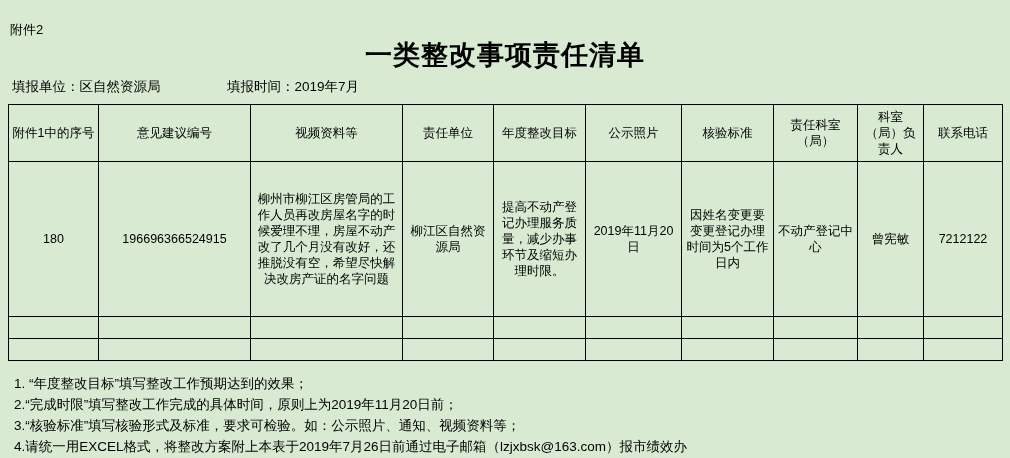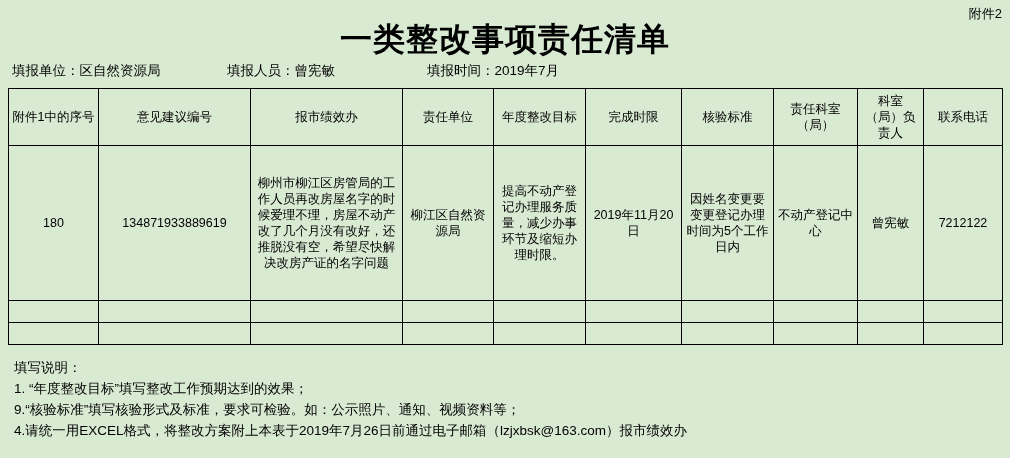--- a/index.html
+++ b/index.html
@@ -17,28 +17,27 @@
   .page {
     position: relative;
     width: 1010px;
     height: 458px;
     box-sizing: border-box;
     padding: 6px 8px 0 8px;
   }
   .attach-label {
     font-size: 13px;
     line-height: 16px;
-    margin: 0 0 2px 2px;
-    text-align: right;
+    margin: 16px 0 2px 2px;
   }
   .doc-title {
     text-align: center;
     font-family: "DejaVu Serif", "Liberation Serif", serif;
     font-weight: bold;
-    font-size: 32px;
+    font-size: 27px;
     line-height: 30px;
     letter-spacing: 1px;
     margin: 2px 0 8px 0;
   }
   .meta-row {
     display: flex;
     font-size: 13.5px;
     line-height: 18px;
     margin: 0 0 8px 0;
     padding: 0 4px;
@@ -98,23 +97,20 @@
 <div class="page">
 
   <div class="attach-label">附件2</div>
 
   <div class="doc-title">一类整改事项责任清单</div>
 
   <div class="meta-row">
     <div class="meta-item meta-1">
       <span>填报单位：</span><span>区自然资源局</span>
     </div>
-    <div class="meta-item meta-2">
-      <span>填报人员：</span><span>曾宪敏</span>
-    </div>
     <div class="meta-item meta-4">
       <span>填报时间：</span><span>2019年7月</span>
     </div>
   </div>
 
   <table class="sheet">
     <colgroup>
       <col style="width:90px">
       <col style="width:152px">
       <col style="width:152px">
@@ -123,34 +119,34 @@
       <col style="width:96px">
       <col style="width:92px">
       <col style="width:84px">
       <col style="width:66px">
       <col style="width:79px">
     </colgroup>
     <thead>
       <tr>
         <th>附件1中的序号</th>
         <th>意见建议编号</th>
-        <th>报市绩效办</th>
+        <th>视频资料等</th>
         <th>责任单位</th>
         <th>年度整改目标</th>
-        <th>完成时限</th>
+        <th>公示照片</th>
         <th>核验标准</th>
         <th>责任科室（局）</th>
         <th>科室（局）负责人</th>
         <th>联系电话</th>
       </tr>
     </thead>
     <tbody>
       <tr>
         <td class="body-cell">180</td>
-        <td class="body-cell">134871933889619</td>
+        <td class="body-cell">196696366524915</td>
         <td class="body-cell cell-wrap">柳州市柳江区房管局的工作人员再改房屋名字的时候爱理不理，房屋不动产改了几个月没有改好，还推脱没有空，希望尽快解决改房产证的名字问题</td>
         <td class="body-cell cell-wrap">柳江区自然资源局</td>
         <td class="body-cell cell-wrap">提高不动产登记办理服务质量，减少办事环节及缩短办理时限。</td>
         <td class="body-cell">2019年11月20日</td>
         <td class="body-cell cell-wrap">因姓名变更要变更登记办理时间为5个工作日内</td>
         <td class="body-cell cell-wrap">不动产登记中心</td>
         <td class="body-cell">曾宪敏</td>
         <td class="body-cell">7212122</td>
       </tr>
       <tr class="empty-row">
@@ -174,19 +170,19 @@
         <td></td>
         <td></td>
         <td></td>
         <td></td>
         <td></td>
       </tr>
     </tbody>
   </table>
 
   <div class="notes">
-    <div>填写说明：</div>
     <div>1. “年度整改目标”填写整改工作预期达到的效果；</div>
-    <div>9.“核验标准”填写核验形式及标准，要求可检验。如：公示照片、通知、视频资料等；</div>
+    <div>2.“完成时限”填写整改工作完成的具体时间，原则上为2019年11月20日前；</div>
+    <div>3.“核验标准”填写核验形式及标准，要求可检验。如：公示照片、通知、视频资料等；</div>
     <div>4.请统一用EXCEL格式，将整改方案附上本表于2019年7月26日前通过电子邮箱（lzjxbsk@163.com）报市绩效办</div>
   </div>
 
 </div>
 
 </body></html>

